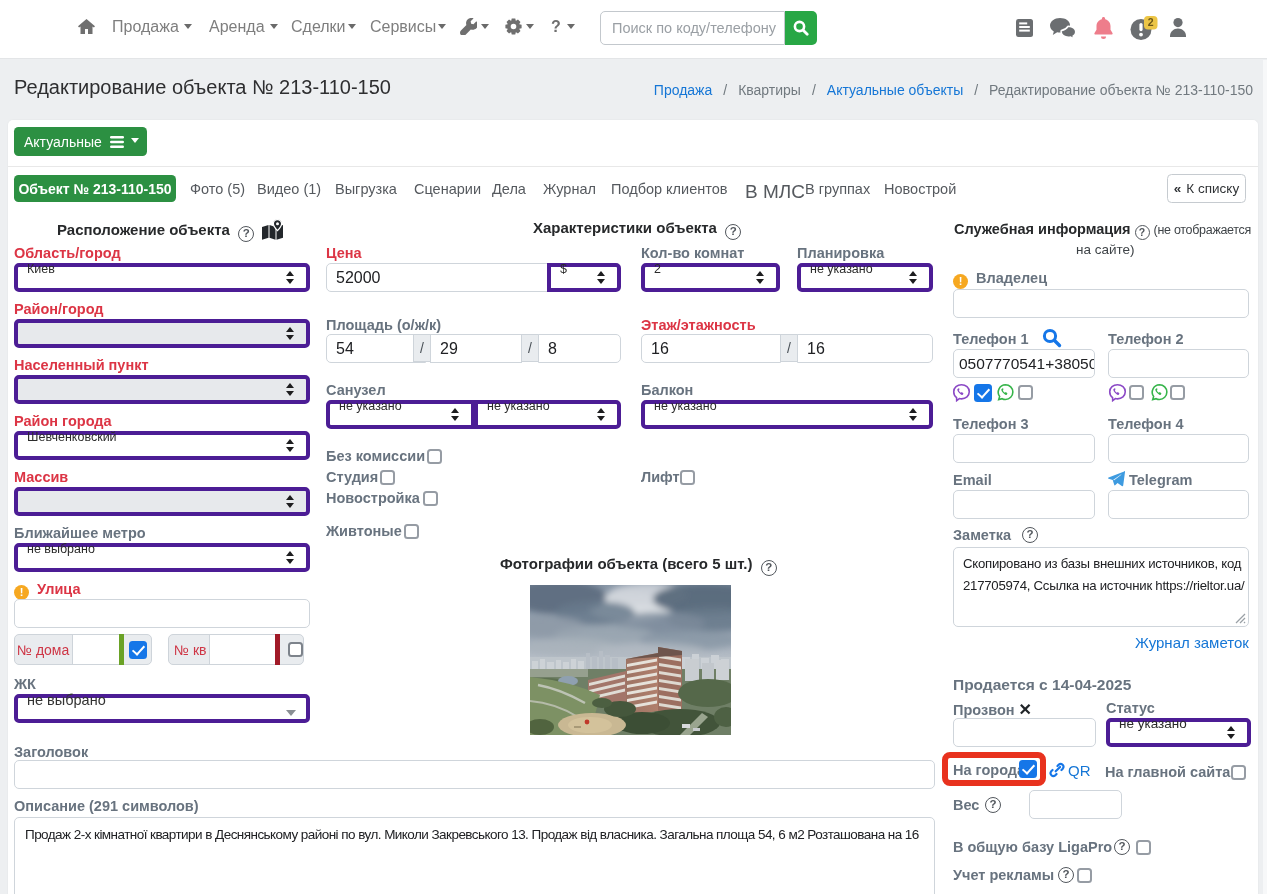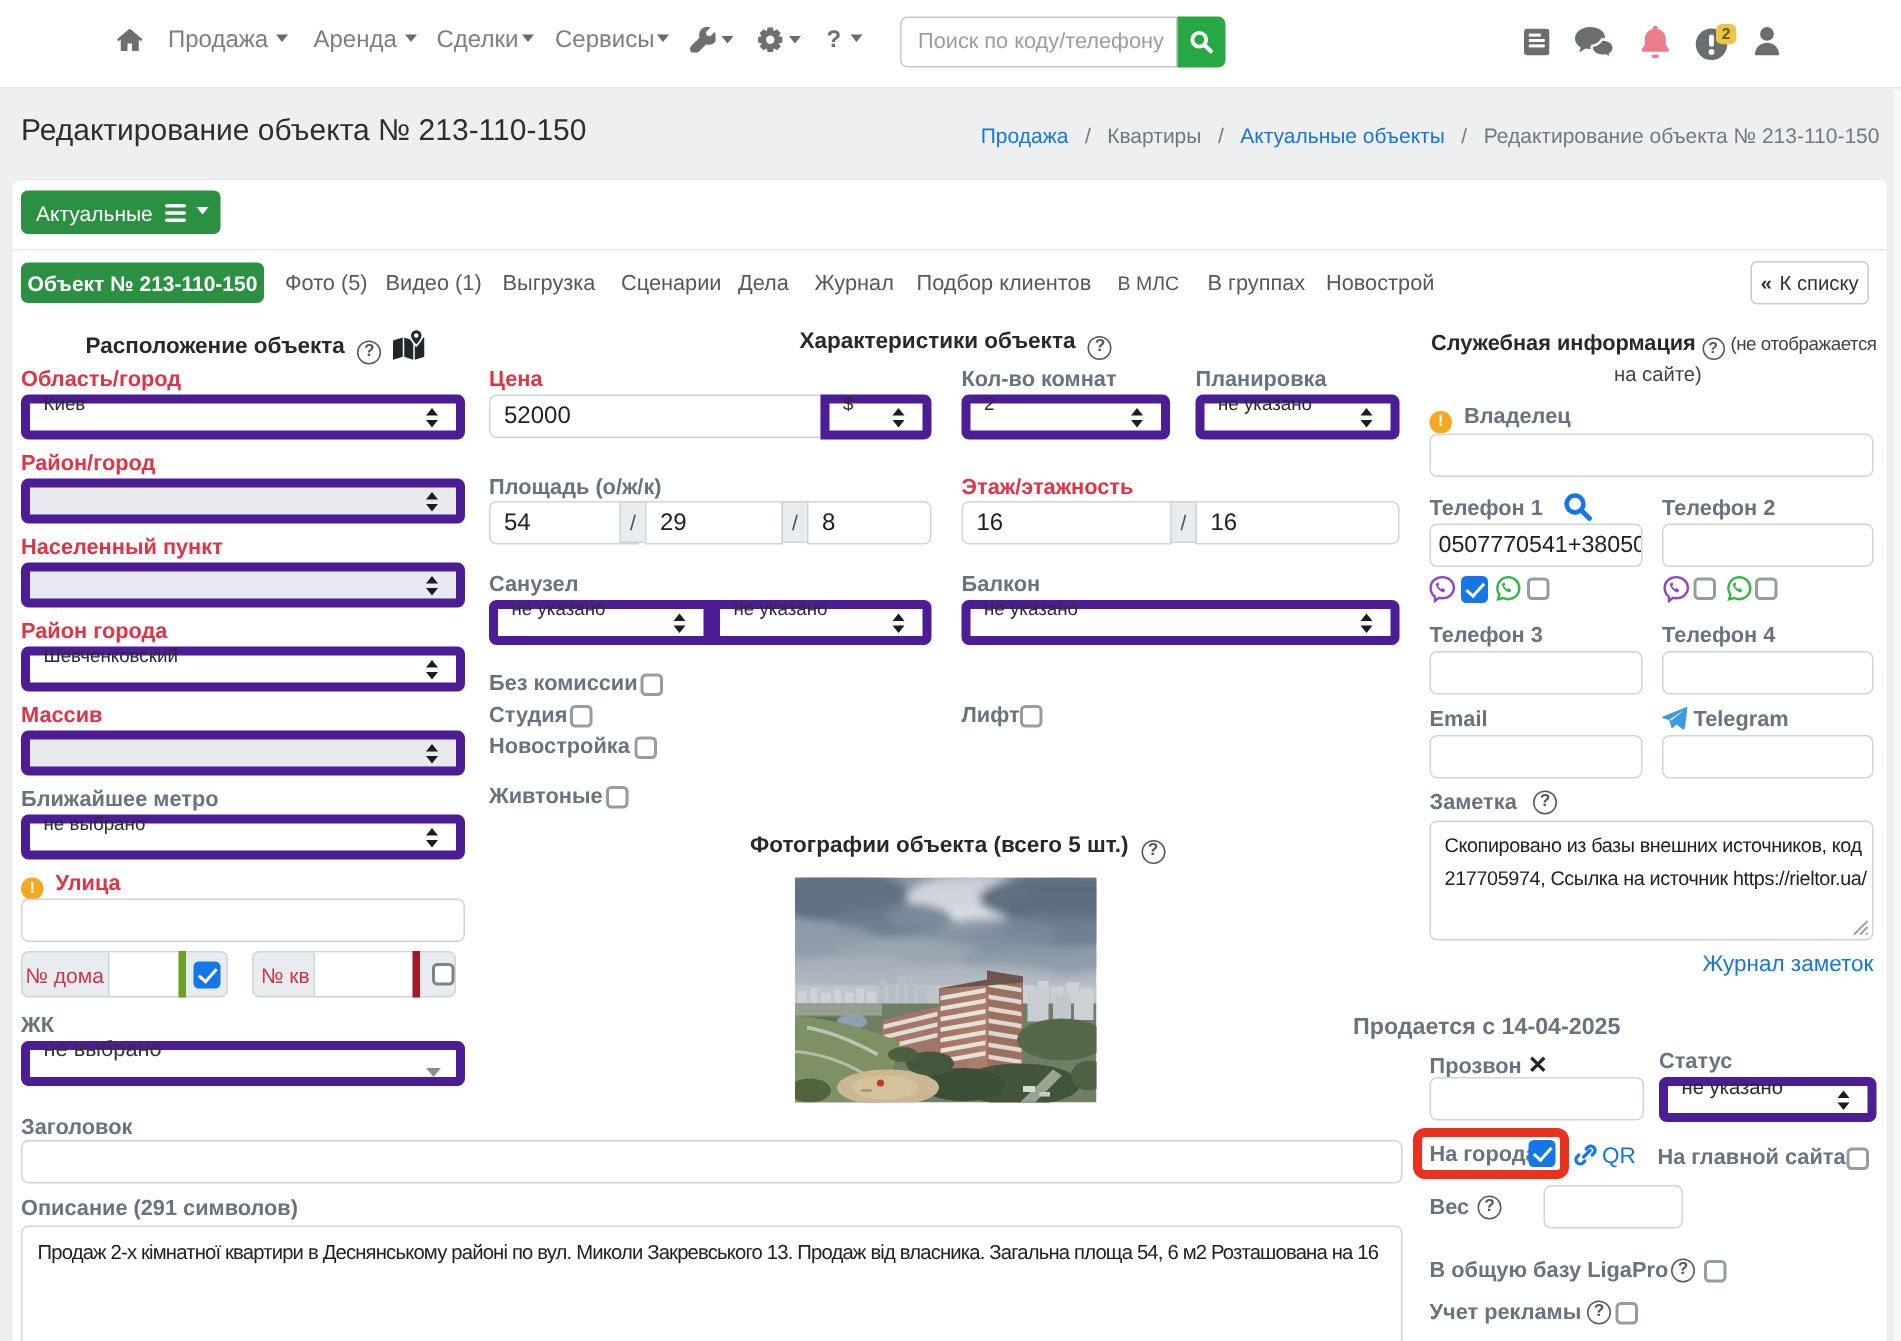--- a/index.html
+++ b/index.html
@@ -7,21 +7,21 @@
 html,body{margin:0;padding:0}
 body{width:1267px;height:894px;background:#edeff1;font-family:"Liberation Sans",sans-serif;overflow:hidden;position:relative}
 .abs{position:absolute}
 .nav{position:absolute;top:0;left:0;width:1267px;height:59px;background:#fff;border-bottom:1px solid #e3e5e7}
 .navitem{position:absolute;top:18px;font-size:16px;color:#7e7e7e;white-space:nowrap}
 .car{display:inline-block;width:0;height:0;border-left:4px solid transparent;border-right:4px solid transparent;border-top:5px solid #6a6a6a;vertical-align:middle;margin-left:5px;margin-top:-2px}
 .panel{position:absolute;left:7px;top:119px;width:1252px;height:790px;background:#fff;border-radius:6px;border:1px solid #e9ebed;border-bottom:none}
 .l{position:absolute;font-weight:bold;font-size:14.5px;color:#68737f;white-space:nowrap}
 .lr{color:#dc3545}
 .inp{position:absolute;height:29px;background:#fff;border:1px solid #cfd5db;border-radius:5px;font-size:16px;color:#202124;padding:0 9px;display:flex;align-items:center;white-space:nowrap;overflow:hidden}
-.sel{position:absolute;height:29px;background:#fff;border:6px solid #4c1d95;border-radius:5px;font-size:12.5px;color:#2b2b2b;padding:0 26px 18px 9px;display:flex;align-items:center;white-space:nowrap}
+.sel{position:absolute;height:29px;background:#fff;border:4px solid #4c1d95;border-radius:5px;font-size:12.5px;color:#2b2b2b;padding:0 26px 18px 9px;display:flex;align-items:center;white-space:nowrap}
 .sel.dis{background:#e7e9ec}
 .c2{position:absolute;right:11px;top:50%;width:9px;height:13px;margin-top:-6.5px}
 .c2:before{content:"";position:absolute;top:0;left:0;border-left:4.5px solid transparent;border-right:4.5px solid transparent;border-bottom:5.5px solid #1d1d1f}
 .c2:after{content:"";position:absolute;bottom:0;left:0;border-left:4.5px solid transparent;border-right:4.5px solid transparent;border-top:5.5px solid #1d1d1f}
 .cb{position:absolute;width:15px;height:15px;border:2px solid #969ca4;border-radius:3.5px;background:#fff}
 .cbc{position:absolute;width:18px;height:18px;border-radius:3.5px;background:#1576e8}
 .cbc:after{content:"";position:absolute;left:6px;top:2px;width:5px;height:10px;border:solid #fff;border-width:0 2.5px 2.5px 0;transform:rotate(42deg)}
 .q{display:inline-block;width:16px;height:16px;border:1.5px solid #52575d;border-radius:50%;color:#52575d;font-size:11.5px;font-weight:bold;text-align:center;line-height:13.5px;vertical-align:-2px}
 .warn{display:inline-block;width:15px;height:15px;border-radius:50%;background:#f6a821;color:#fff;font-size:11px;font-weight:bold;text-align:center;line-height:15px;vertical-align:-2px}
 .hd{position:absolute;font-weight:bold;font-size:15px;color:#27292b;white-space:nowrap}
@@ -100,21 +100,21 @@
 <div class="abs" style="left:8px;top:166px;width:1250px;height:1px;background:#e8e8e8"></div>
 
 <div class="abs" style="left:14px;top:175px;width:162px;height:27px;background:#2c9042;border-radius:4.5px;color:#fff;font-size:14px;font-weight:bold;display:flex;align-items:center;justify-content:center">Объект № 213-110-150</div>
 <div class="abs" style="top:181px;left:190px;font-size:14.5px;color:#55595e">Фото (5)</div>
 <div class="abs" style="top:181px;left:257px;font-size:14.5px;color:#55595e">Видео (1)</div>
 <div class="abs" style="top:181px;left:335px;font-size:14.5px;color:#55595e">Выгрузка</div>
 <div class="abs" style="top:181px;left:414px;font-size:14.5px;color:#55595e">Сценарии</div>
 <div class="abs" style="top:181px;left:492px;font-size:14.5px;color:#55595e">Дела</div>
 <div class="abs" style="top:181px;left:543px;font-size:14.5px;color:#55595e">Журнал</div>
 <div class="abs" style="top:181px;left:611px;font-size:14.5px;color:#55595e">Подбор клиентов</div>
-<div class="abs" style="top:181px;left:745px;font-size:13px;color:#55595e">В МЛС</div>
+<div class="abs" style="top:181px;left:745px;font-size:19px;color:#55595e">В МЛС</div>
 <div class="abs" style="top:181px;left:805px;font-size:14.5px;color:#55595e">В группах</div>
 <div class="abs" style="top:181px;left:884px;font-size:14.5px;color:#55595e">Новострой</div>
 <div class="abs" style="left:1167px;top:174px;width:79px;height:29px;background:#fff;border:1px solid #c6cbd0;border-radius:4.5px;font-size:13.5px;color:#303336;display:flex;align-items:center;justify-content:center"><b style="font-weight:bold;margin-right:5px">«</b> К списку</div>
 
 <div class="hd" style="left:57px;top:219px">Расположение объекта&nbsp; <span class="q">?</span>
   <svg width="21" height="21" viewBox="0 0 21 21" style="vertical-align:-5px;margin-left:4px">
       <path fill="#23272b" d="M0 8 L6.5 6 V18.8 L0 20.8 Z M7.5 6 L13.5 8 V20.8 L7.5 18.8 Z M14.5 8 L21 6 V18.8 L14.5 20.8 Z"></path>
       <path fill="#23272b" stroke="#fff" stroke-width="1.2" d="M15.5 0.6 a4.1 4.1 0 0 1 4.1 4.1 c0 2.3-2.3 5-4.1 6.9 c-1.8-1.9-4.1-4.6-4.1-6.9 a4.1 4.1 0 0 1 4.1-4.1 z"></path>
       <circle cx="15.5" cy="4.7" r="1.5" fill="#fff"></circle>
     </svg>
@@ -383,21 +383,21 @@
 <svg width="12" height="12" viewBox="0 0 12 12" style="position:absolute;right:2px;bottom:2px">
       <g stroke="#9aa0a6" stroke-width="1.3">
         <line x1="2" y1="11" x2="11" y2="2"></line>
         <line x1="6" y1="11" x2="11" y2="6"></line>
         <line x1="10" y1="11" x2="11" y2="10"></line>
       </g>
     </svg>
 </div>
 <div class="abs blue" style="left:1135px;top:634px;font-size:15px">Журнал заметок</div>
 
-<div class="l" style="left:902px;top:676px;font-size:15.5px">Продается с 14-04-2025</div>
+<div class="l" style="left:953px;top:676px;font-size:15.5px">Продается с 14-04-2025</div>
 
 <div class="l" style="left:953px;top:700px">Прозвон&nbsp;<span style="color:#212529;font-size:16px">✕</span></div>
 <div class="l" style="left:1106px;top:700px">Статус</div>
 <div class="inp" style="left:953px;top:718px;width:143px"></div>
 <div class="sel" style="left:1106px;top:718px;width:145px;font-size:13.5px">не указано<i class="c2"></i></div>
 
 <div class="abs" style="left:942px;top:752px;width:104px;height:34px;border:6px solid #e8321e;border-radius:8px"></div>
 <div class="l" style="left:953px;top:762px">На города</div>
 <div class="cbc" style="left:1019px;top:760px"></div>
 <svg class="abs" style="left:1049px;top:762px" width="16" height="16" viewBox="0 0 18 18">

